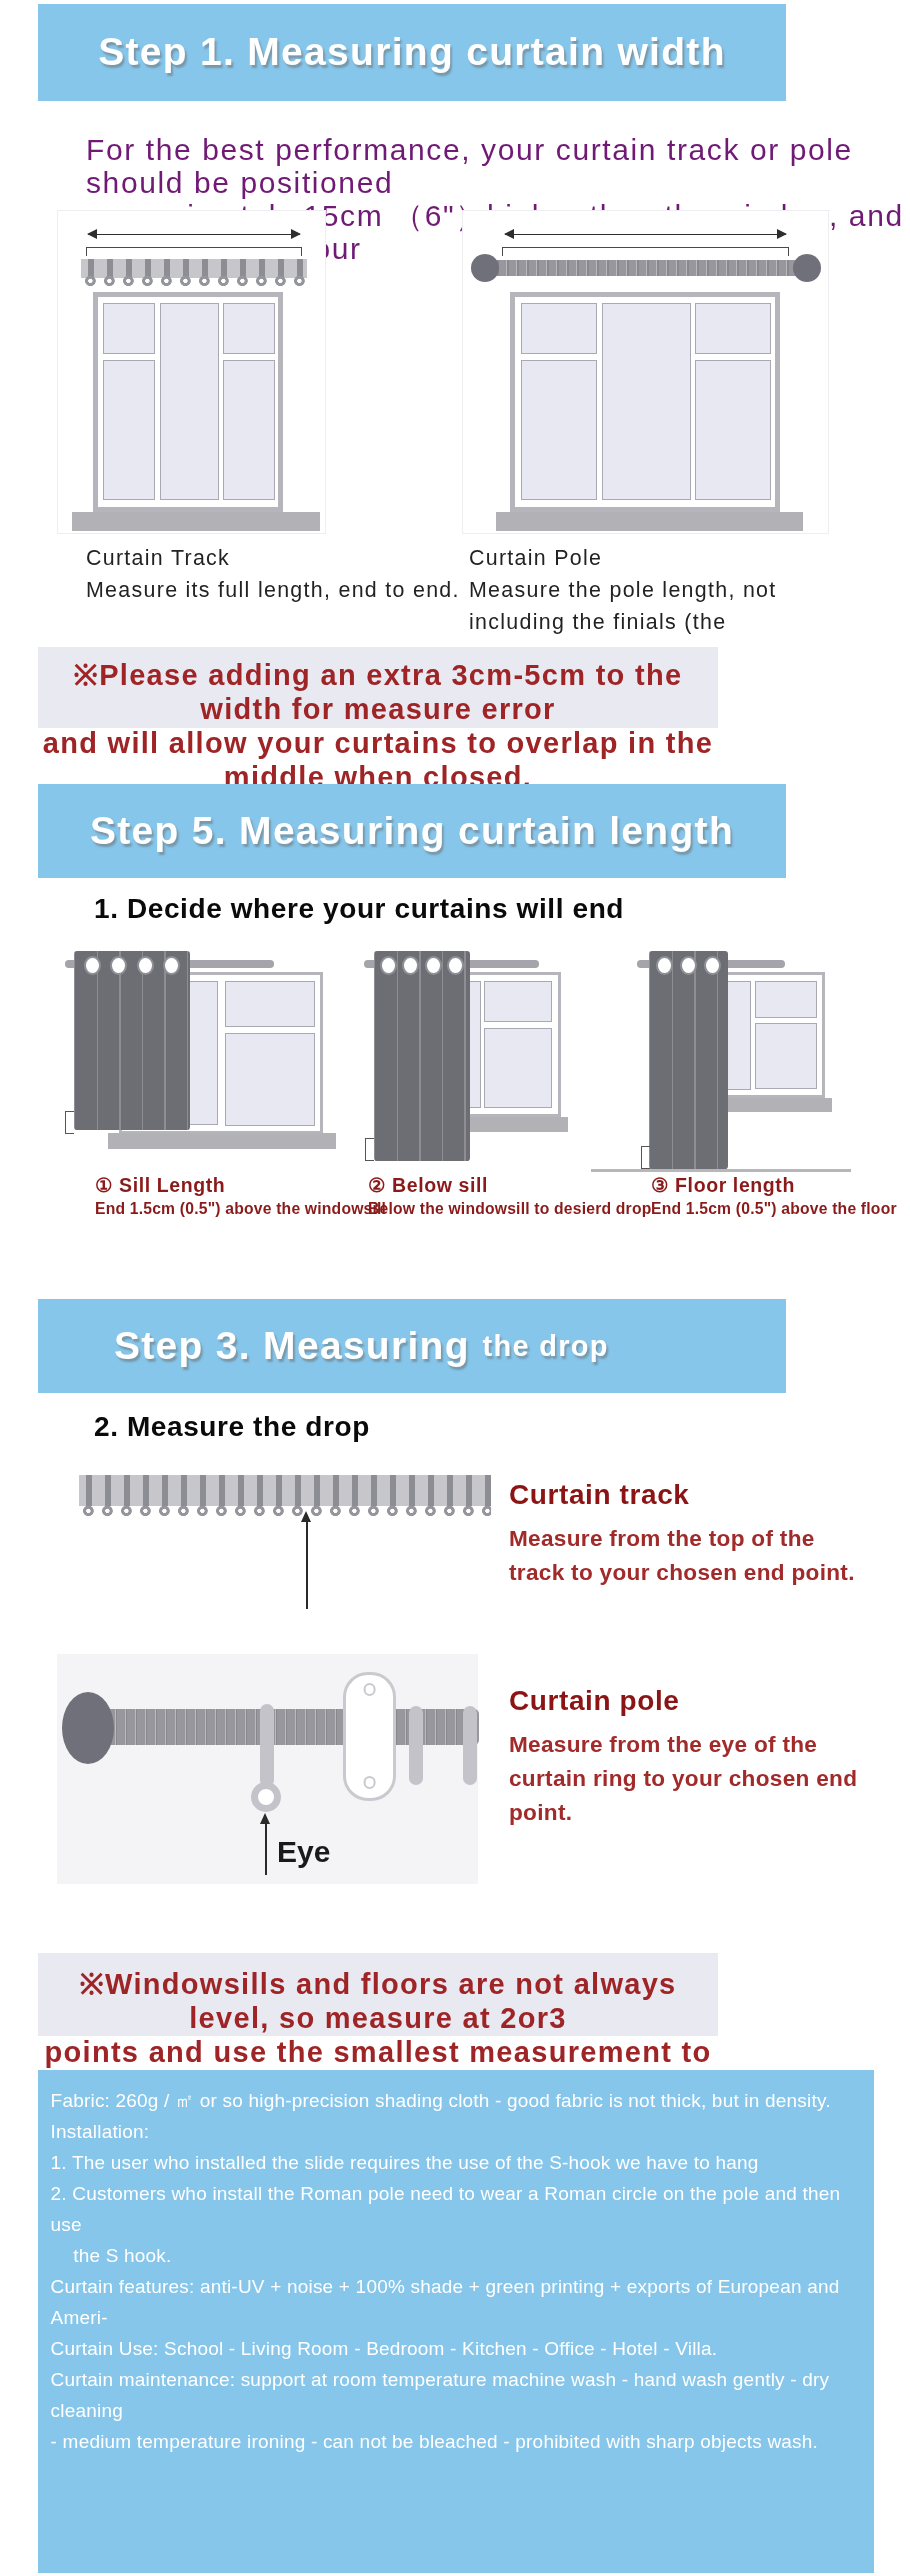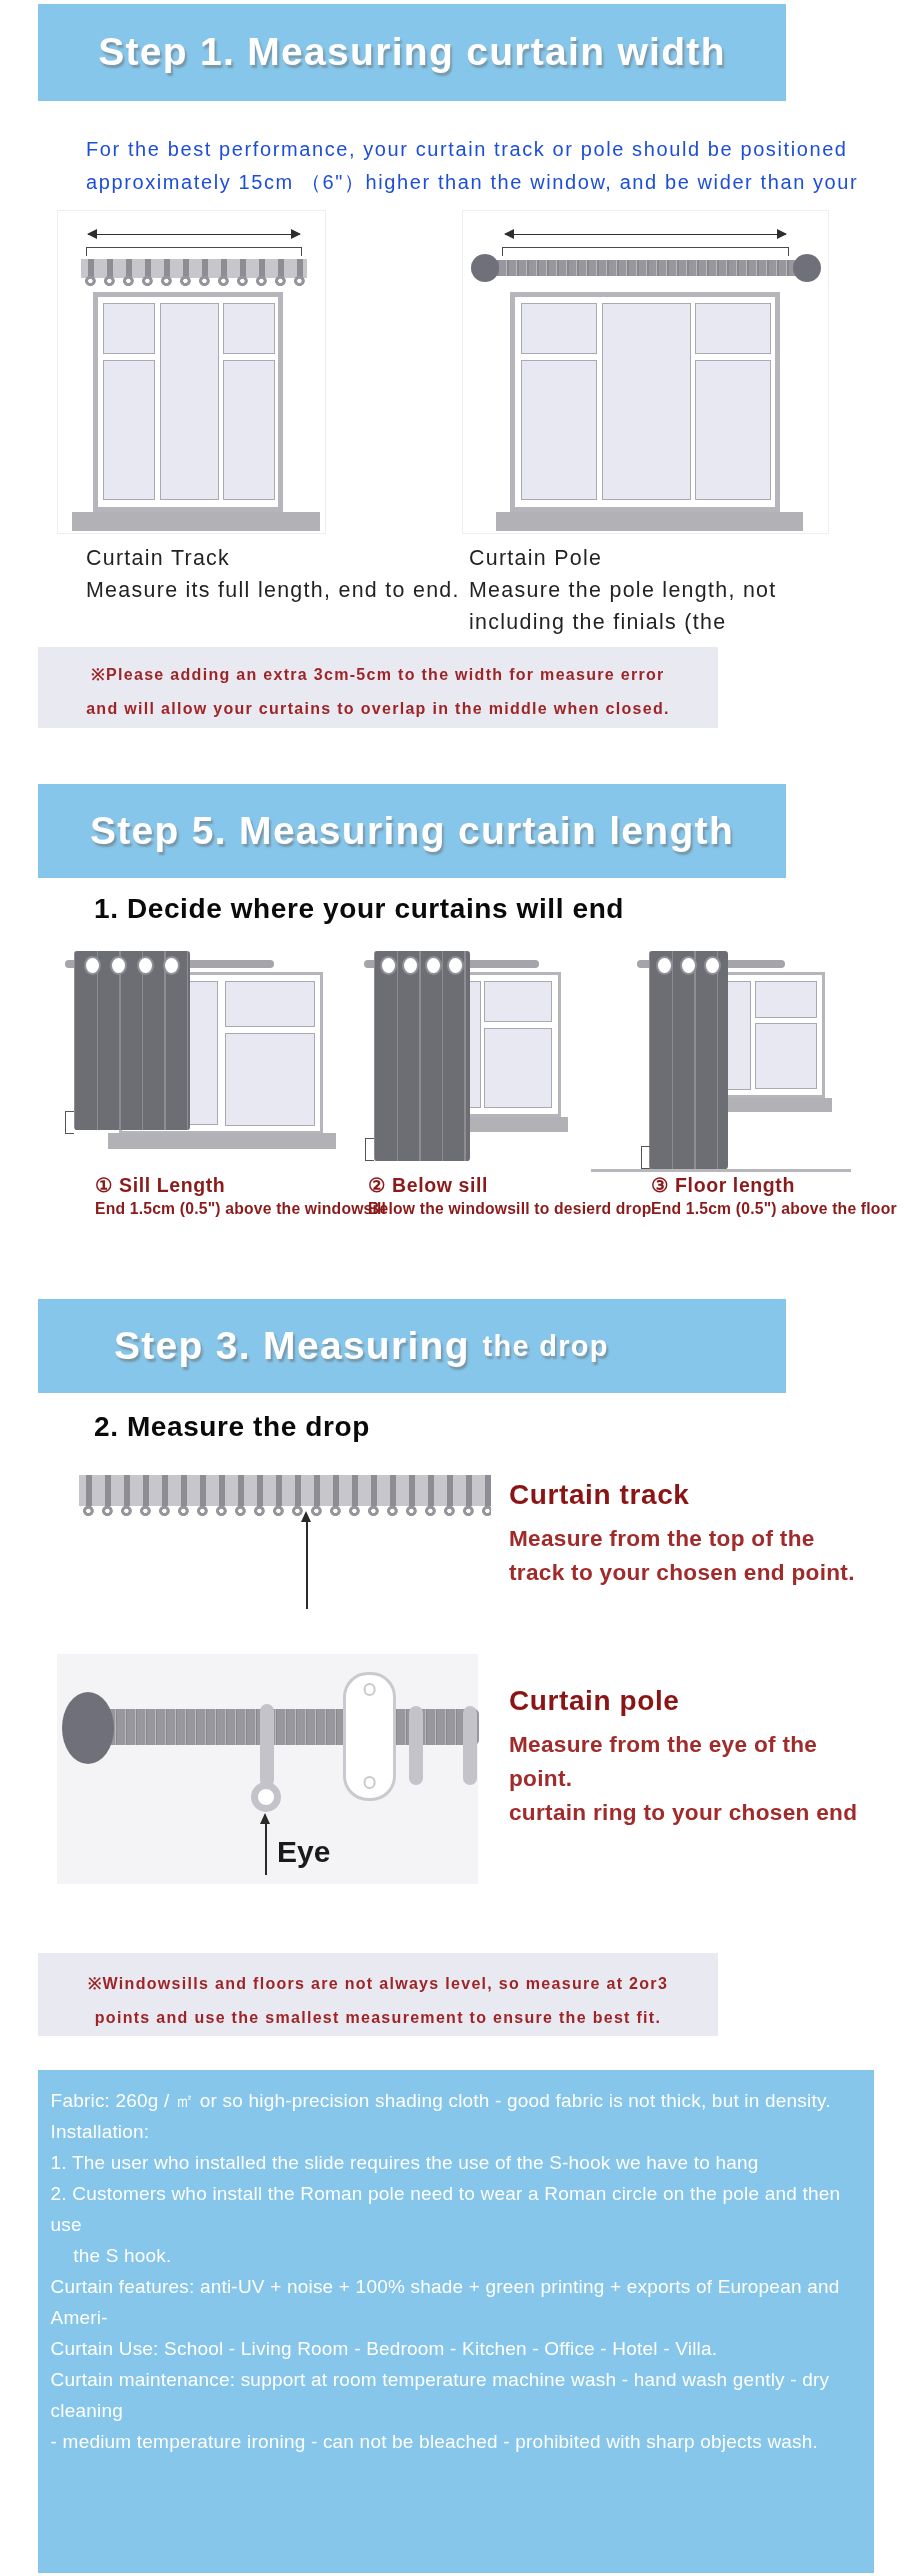--- a/index.html
+++ b/index.html
@@ -4,21 +4,21 @@
 <style>
   html,body{margin:0;padding:0;background:#ffffff;}
   .page{position:relative;width:910px;height:2576px;background:#ffffff;overflow:hidden;
         font-family:"Liberation Sans", sans-serif;}
   
   .banner{position:absolute;left:38px;width:748px;background:#86C6EA;color:#ffffff;font-weight:bold;
           display:flex;align-items:center;justify-content:center;
           text-shadow:1.9px 2.5px 1.9px rgba(105,105,105,0.5);letter-spacing:1.3px;font-size:39px;}
   
   .note{position:absolute;left:38px;width:680px;background:#E9E9F2;color:#9E2426;font-weight:bold;
-        text-align:center;font-size:16px;letter-spacing:1.3px;}
+        text-align:center;font-size:29px;letter-spacing:1.3px;}
   
   .panel{position:absolute;top:210px;height:322px;background:#ffffff;border:0.6px solid #ededf2;}
   .harrow{position:absolute;height:1.9px;background:#2e2e2e;}
   .harrow::before,.harrow::after{content:"";position:absolute;top:-4.4px;border-top:5px solid transparent;border-bottom:5px solid transparent;}
   .harrow::before{left:-1.3px;border-right:10px solid #2e2e2e;}
   .harrow::after{right:-1.3px;border-left:10px solid #2e2e2e;}
   .bracket{position:absolute;height:7.5px;border:1.3px solid #4a4a4a;border-bottom:none;}
   .trackbar{position:absolute;background:#c7c7cb;
             background-image:repeating-linear-gradient(90deg, rgba(0,0,0,0) 0 7px, #8d8d94 7px 13.2px, rgba(0,0,0,0) 13.2px 19px);}
   .hookrow{position:absolute;height:11.3px;background-repeat:repeat-x;background-size:19px 11.3px;
@@ -34,21 +34,21 @@
   .pole2{position:absolute;height:8.2px;background:#a4a4aa;border-radius:3.8px;}
   .curtain{position:absolute;background:#6d6d74;border-radius:3.1px;
            background-image:repeating-linear-gradient(90deg, rgba(255,255,255,0.22) 0 1.3px, rgba(255,255,255,0) 1.3px 22.6px);}
   .grommets{position:absolute;left:0;right:0;top:5px;display:flex;justify-content:space-evenly;}
   .grommet{width:12.6px;height:15px;border-radius:50%;background:#ffffff;border:2.5px solid #8f8f97;}
   .lbracket{position:absolute;width:7.5px;height:21.4px;border:1.9px solid #555555;border-right:none;}
   .floorline{position:absolute;height:3.1px;background:#b6b6bb;}
   .s2label{position:absolute;color:#8B1A1A;font-weight:bold;font-size:19.5px;letter-spacing:0.6px;}
   .s2desc{position:absolute;color:#8B1A1A;font-weight:bold;font-size:15.7px;letter-spacing:0.2px;}
   
-  .intro{position:absolute;color:#1d4ed8;font-size:20px;line-height:33px;letter-spacing:1.6px;}
+  .intro{position:absolute;color:#701a75;font-size:30px;line-height:33px;letter-spacing:1.6px;}
   .cap{position:absolute;color:#222222;font-size:21.4px;line-height:32px;letter-spacing:1.3px;}
   .blackhead{position:absolute;color:#0a0a0a;font-weight:bold;font-size:28px;letter-spacing:0.6px;}
   .redtitle{position:absolute;color:#8B1414;font-weight:bold;font-size:28px;letter-spacing:0.6px;}
   .redbody{position:absolute;color:#A12A2A;font-weight:bold;font-size:22.6px;line-height:34px;letter-spacing:0.3px;}
   
   .polepanel{position:absolute;background:#f4f4f6;}
   .plate{position:absolute;background:#ffffff;border:3.1px solid #c9c9cf;border-radius:25px;}
   .screw{position:absolute;width:8.8px;height:8.8px;border-radius:50%;border:2.5px solid #c9c9cf;background:#ffffff;left:50%;transform:translateX(-50%);}
   .polering{position:absolute;width:14px;background:#c3c3c9;border-radius:7px;}
   .eyering{position:absolute;width:16.4px;height:16.4px;border:7px solid #c3c3c9;border-radius:50%;background:#ffffff;}
@@ -218,22 +218,22 @@
       <div class="screw" style="bottom:8.8px;"></div>
     </div>
     <div class="polering" style="left:352px;top:52px;height:79px;"></div>
     <div class="polering" style="left:406px;top:52px;height:79px;"></div>
     <div class="varrow" style="left:208px;top:169px;height:52px;"></div>
     <div class="eyelabel" style="left:220px;top:181px;">Eye</div>
   </div>
   <div class="redtitle" style="left:509px;top:1685px;">Curtain pole</div>
   <div class="redbody" style="left:509px;top:1728px;">
     <div>Measure from the eye of the</div>
+    <div>curtain ring to your chosen end</div>
     <div>point.</div>
-    <div>curtain ring to your chosen end</div>
   </div>
 
   <div class="note" style="top:1953px;height:69px;padding-top:14px;box-sizing:content-box;">
     <div style="line-height:34px;">※Windowsills and floors are not always level, so measure at 2or3</div>
     <div style="line-height:34px;">points and use the smallest measurement to ensure the best fit.</div>
   </div>
 
   <div class="infoblock">
     <div class="lines">
       <div>Fabric: 260g / ㎡ or so high-precision shading cloth - good fabric is not thick, but in density.</div>

